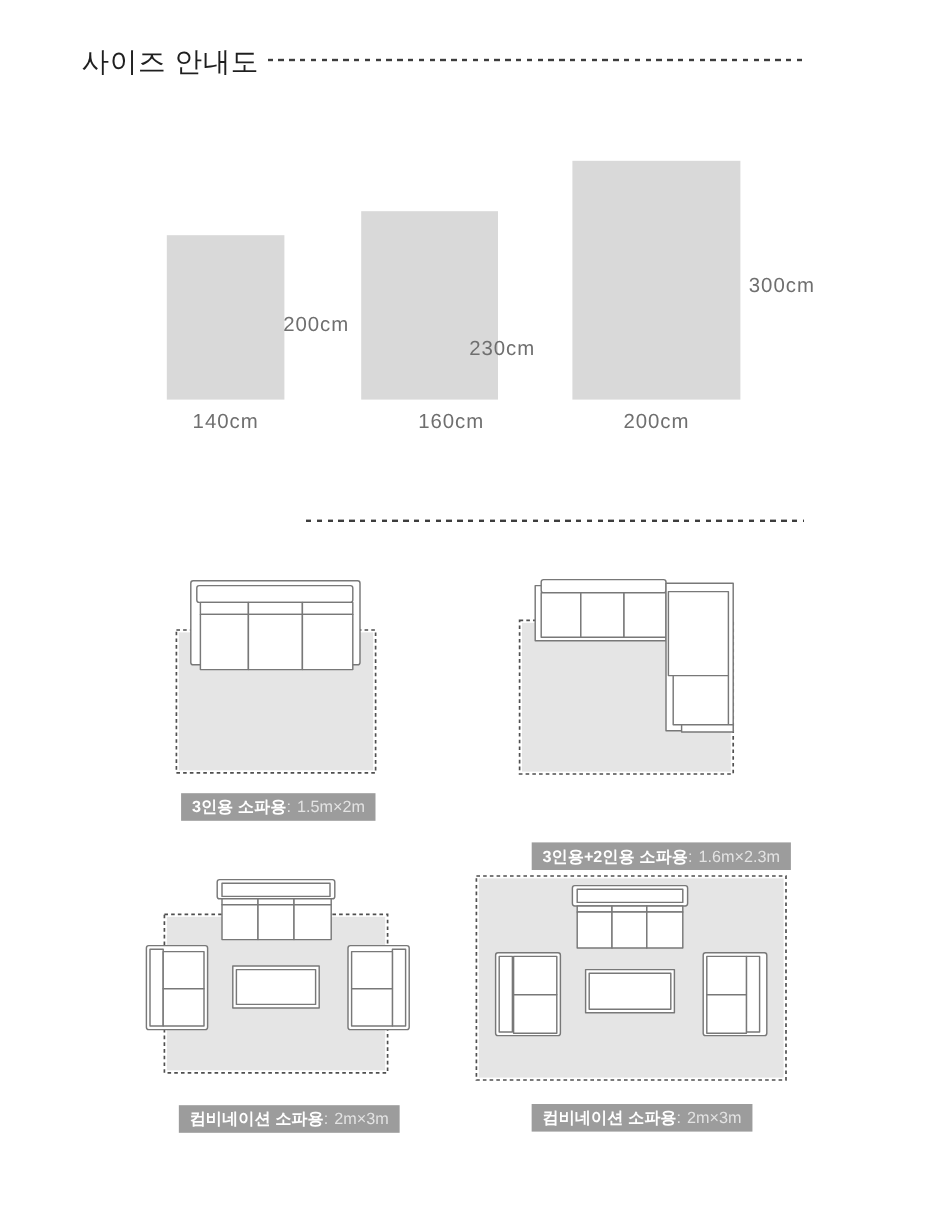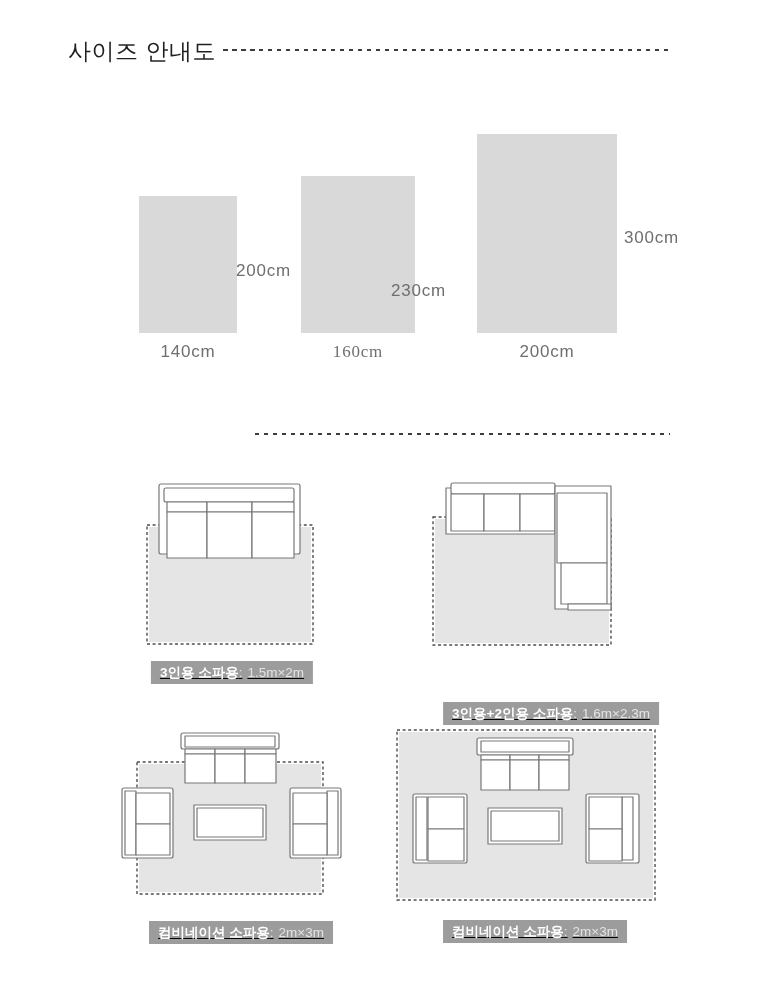--- a/index.html
+++ b/index.html
@@ -29,39 +29,39 @@
   #r3{left:477px;top:134px;width:140px;height:199px;}
   .dim{
     position:absolute;color:var(--dim_text,#6f6f6f);
     font-size:17px;letter-spacing:0.8px;white-space:nowrap;
   }
   #h1{left:236px;top:261px;}
   #h2{left:391px;top:249px;margin-top:32px;}
   #h3{left:624px;top:228px;}
   .dim.under{transform:translateX(-50%);}
   #w1{left:188px;top:342px;}
-  #w2{left:358px;top:342px;font-family:Liberation Serif, serif;}
+  #w2{left:376px;top:342px;}
   #w3{left:547px;top:342px;}
   
   .diagrams{position:absolute;left:0;top:0;}
   .rugfill{fill:var(--rug_fill,#e5e5e5);stroke:none;}
   .rugdash{
     fill:none;stroke:var(--rug_stroke,#4f4f4f);
     stroke-width:1.4;stroke-dasharray:3 2.6;
   }
   .s{
     fill:#ffffff;stroke:var(--sofa_stroke,#787878);
     stroke-width:1.2;stroke-linejoin:round;
   }
   
   .cap{
     position:absolute;transform:translateX(-50%);
     background:var(--label_bg,#9c9c9c);
     padding:3px 9px;white-space:nowrap;
-    font-size:13.5px;line-height:17px;text-decoration:underline;
+    font-size:13.5px;line-height:17px;
   }
   .cap .ln{color:var(--label_text,#ffffff);font-weight:700;}
   .cap .lc,.cap .lv{color:var(--label_value,#e3e3e3);font-weight:400;}
   .cap .lv{margin-left:5px;}
   #cap1{left:232px;top:661px;}
   #cap2{left:531px;top:702px;margin-left:20px;}
   #cap3{left:241px;top:921px;}
   #cap4{left:535px;top:920px;}
 </style>
 </head>

